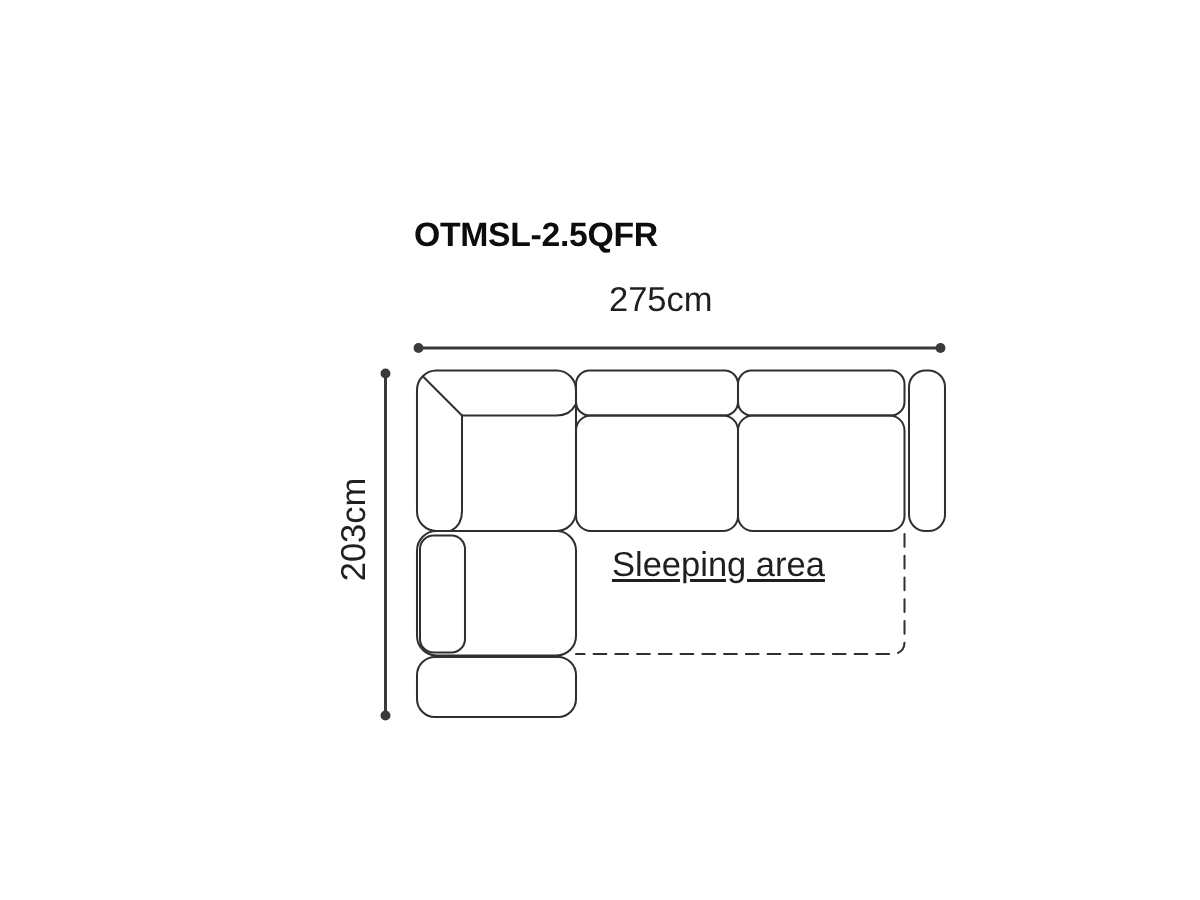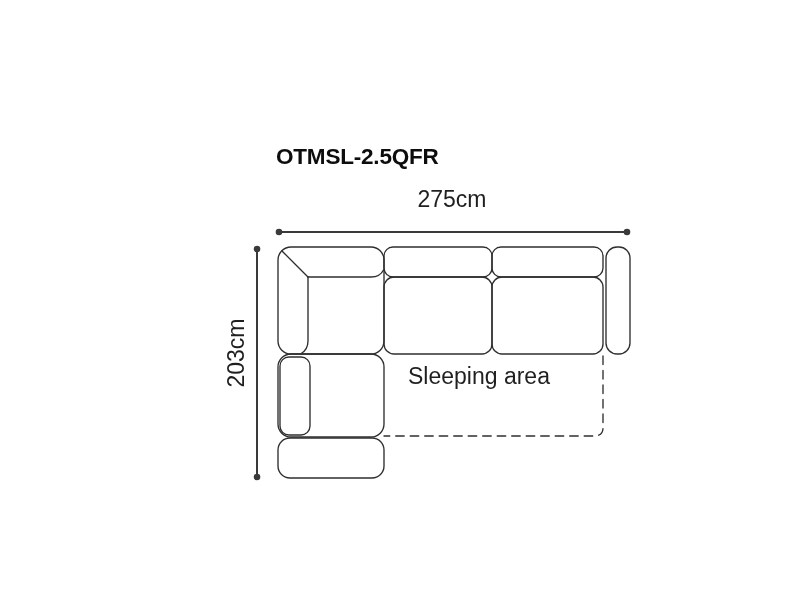--- a/index.html
+++ b/index.html
@@ -30,21 +30,21 @@
       font-weight: 700;
       letter-spacing: -0.2px;
       color: #0d0d0d;
       white-space: nowrap;
     }
     .width-label {
       position: absolute;
       left: 406px;
       top: 187px;
       width: 92px;
-      text-align: center;
+      text-align: left;
       font-size: 23px;
       line-height: 24px;
       color: #1f1f1f;
       white-space: nowrap;
     }
     .depth-label {
       position: absolute;
       left: 236px;
       top: 353px;
       transform: translate(-50%, -50%) rotate(-90deg);
@@ -54,20 +54,21 @@
       white-space: nowrap;
     }
     .sleeping-label {
       position: absolute;
       left: 408px;
       top: 364px;
       font-size: 23px;
       line-height: 24px;
       color: #1f1f1f;
       white-space: nowrap;
+      text-decoration: underline;
     }
   </style>
 </head>
 <body>
 
 <div class="canvas">
 
   <svg width="800" height="600" viewBox="0 0 800 600">
 
     <g stroke="#3a3a3a" fill="#3a3a3a">

